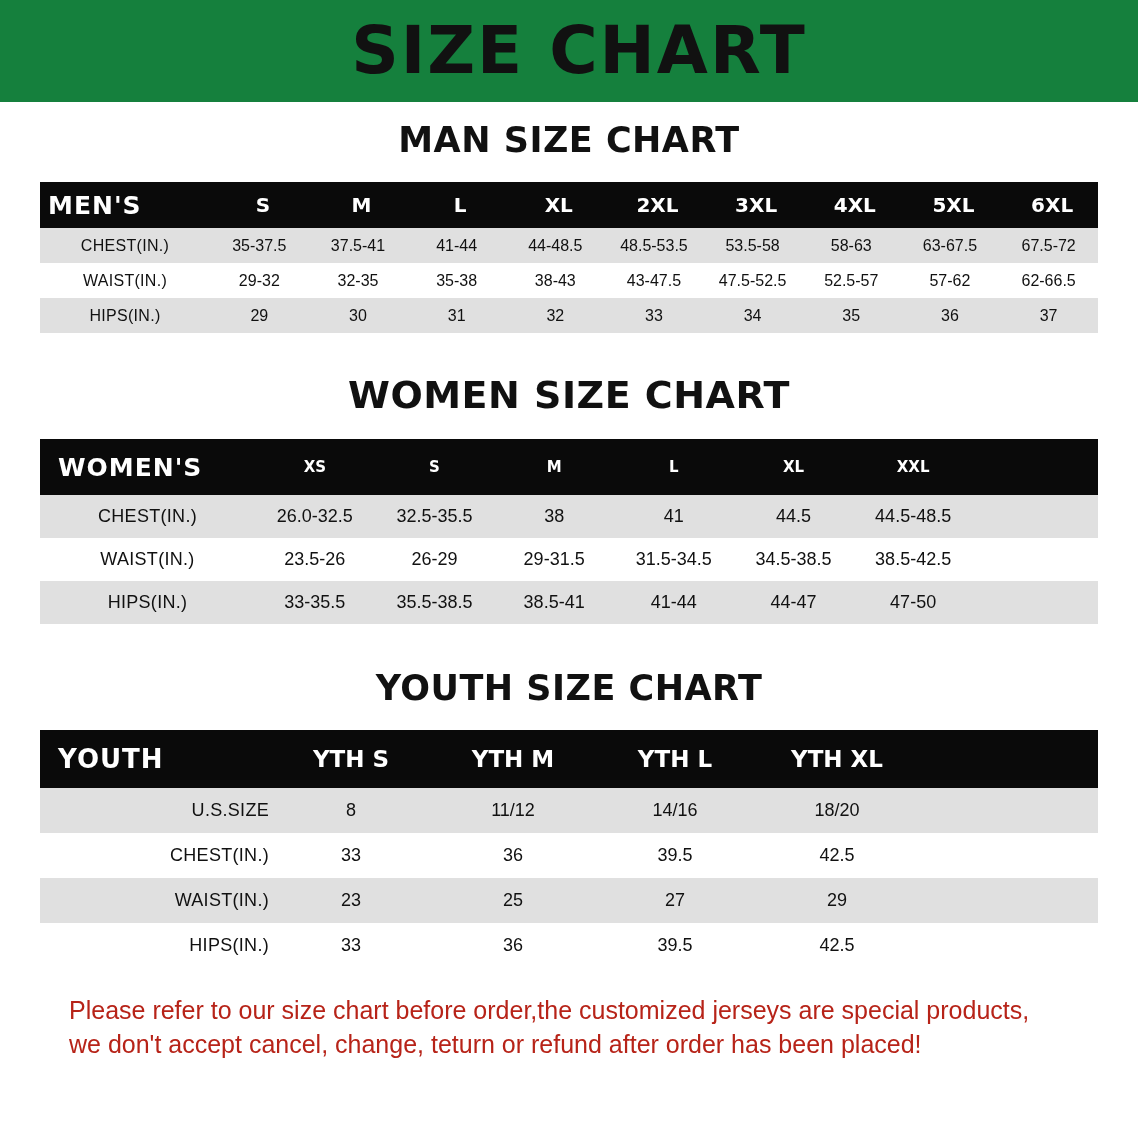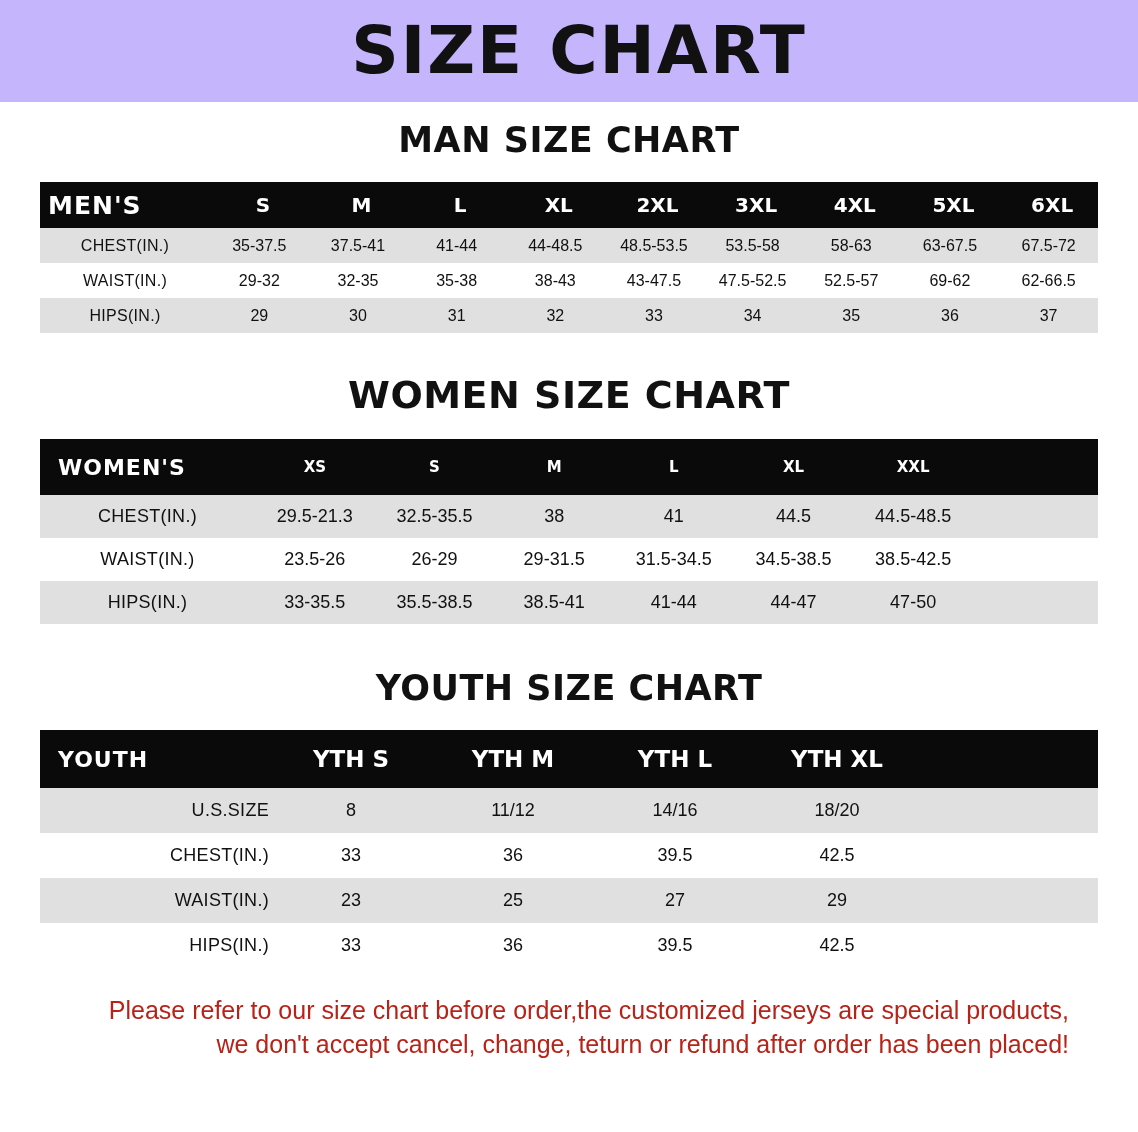--- a/index.html
+++ b/index.html
@@ -12,21 +12,21 @@
     font-family: "Liberation Sans", sans-serif;
     color: #111111;
     overflow: hidden;
     position: relative;
   }
 
   
   .banner {
     width: 100%;
     height: 102px;
-    background: #c4b5fd;
+    background: #15803d;
     display: flex;
     align-items: center;
     justify-content: center;
     padding-left: 20px;
   }
   .banner-title {
     font-family: "DejaVu Sans", sans-serif;
     font-weight: bold;
     font-size: 66px;
     letter-spacing: 2px;
@@ -80,39 +80,39 @@
   tr.plain td { background: #ffffff; }
 
   
   .men-table thead th { height: 46px; font-size: 20px; padding-left: 8px; }
   .men-table thead th.rowlabel { font-size: 25px; letter-spacing: 1px; }
   .men-table tbody td { height: 35px; font-size: 16px; }
   .men-table tbody td.rowlabel { text-align: center; font-size: 16px; }
 
   
   .women-table thead th { height: 56px; font-size: 15px; }
-  .women-table thead th.rowlabel { font-size: 22px; letter-spacing: 1px; }
+  .women-table thead th.rowlabel { font-size: 25px; letter-spacing: 1px; }
   .women-table tbody td { height: 43px; font-size: 18px; }
   .women-table tbody td.rowlabel { text-align: center; font-size: 18px; }
 
   
   .youth-table thead th { height: 58px; font-size: 23px; }
-  .youth-table thead th.rowlabel { font-size: 22px; letter-spacing: 1px; }
+  .youth-table thead th.rowlabel { font-size: 26px; letter-spacing: 1px; }
   .youth-table tbody td { height: 45px; font-size: 18px; }
   .youth-table tbody td.rowlabel { text-align: right; font-size: 18px; }
 
   .men-wrap   { margin-top: 22px; }
   .women-wrap { margin-top: 22px; }
   .youth-wrap { margin-top: 22px; }
 
   
   .note {
     margin: 26px auto 0 auto;
     width: 1000px;
-    text-align: right;
+    text-align: left;
     color: #b72318;
     font-family: "Liberation Sans", sans-serif;
     font-size: 25px;
     line-height: 1.35;
   }
   .note .line { display: block; }
 </style>
 </head>
 <body>
 
@@ -152,21 +152,21 @@
       </tr>
       <tr class="plain">
         <td class="rowlabel">WAIST(IN.)</td>
         <td>29-32</td>
         <td>32-35</td>
         <td>35-38</td>
         <td>38-43</td>
         <td>43-47.5</td>
         <td>47.5-52.5</td>
         <td>52.5-57</td>
-        <td>69-62</td>
+        <td>57-62</td>
         <td>62-66.5</td>
       </tr>
       <tr class="shade">
         <td class="rowlabel">HIPS(IN.)</td>
         <td>29</td>
         <td>30</td>
         <td>31</td>
         <td>32</td>
         <td>33</td>
         <td>34</td>
@@ -189,21 +189,21 @@
         <th>M</th>
         <th>L</th>
         <th>XL</th>
         <th>XXL</th>
         <th style="width:125px"></th>
       </tr>
     </thead>
     <tbody>
       <tr class="shade">
         <td class="rowlabel">CHEST(IN.)</td>
-        <td>29.5-21.3</td>
+        <td>26.0-32.5</td>
         <td>32.5-35.5</td>
         <td>38</td>
         <td>41</td>
         <td>44.5</td>
         <td>44.5-48.5</td>
         <td></td>
       </tr>
       <tr class="plain">
         <td class="rowlabel">WAIST(IN.)</td>
         <td>23.5-26</td>

